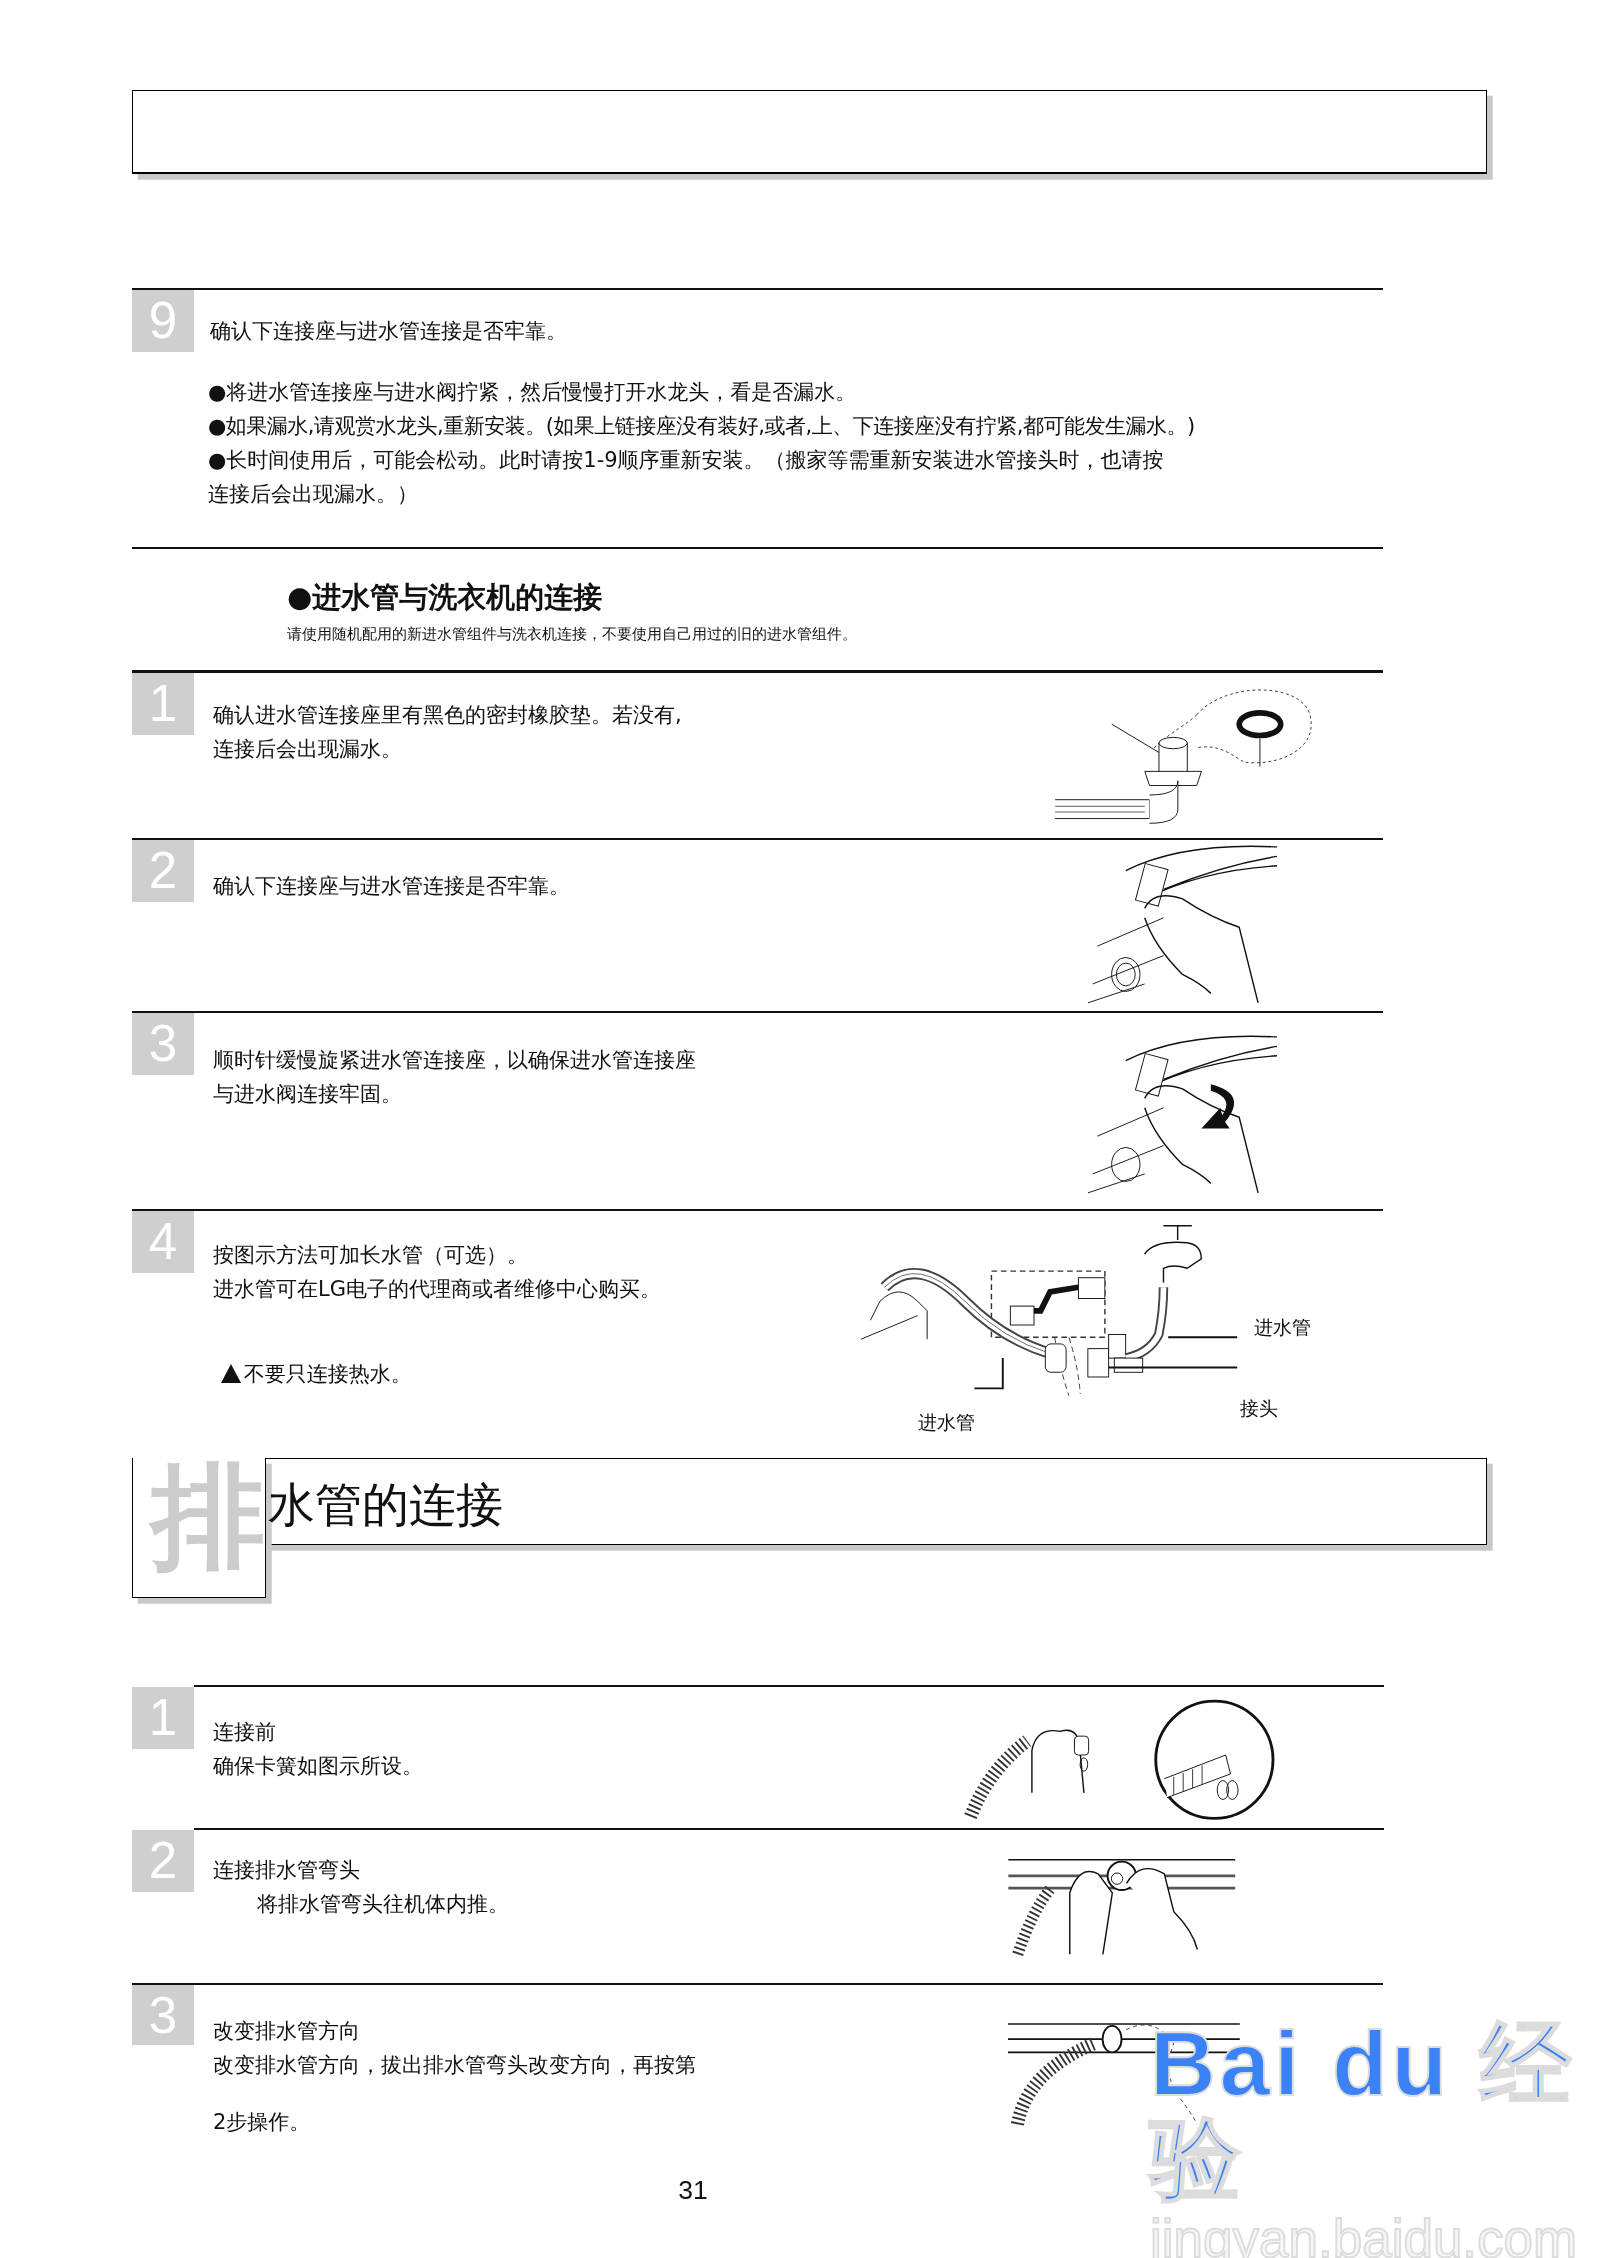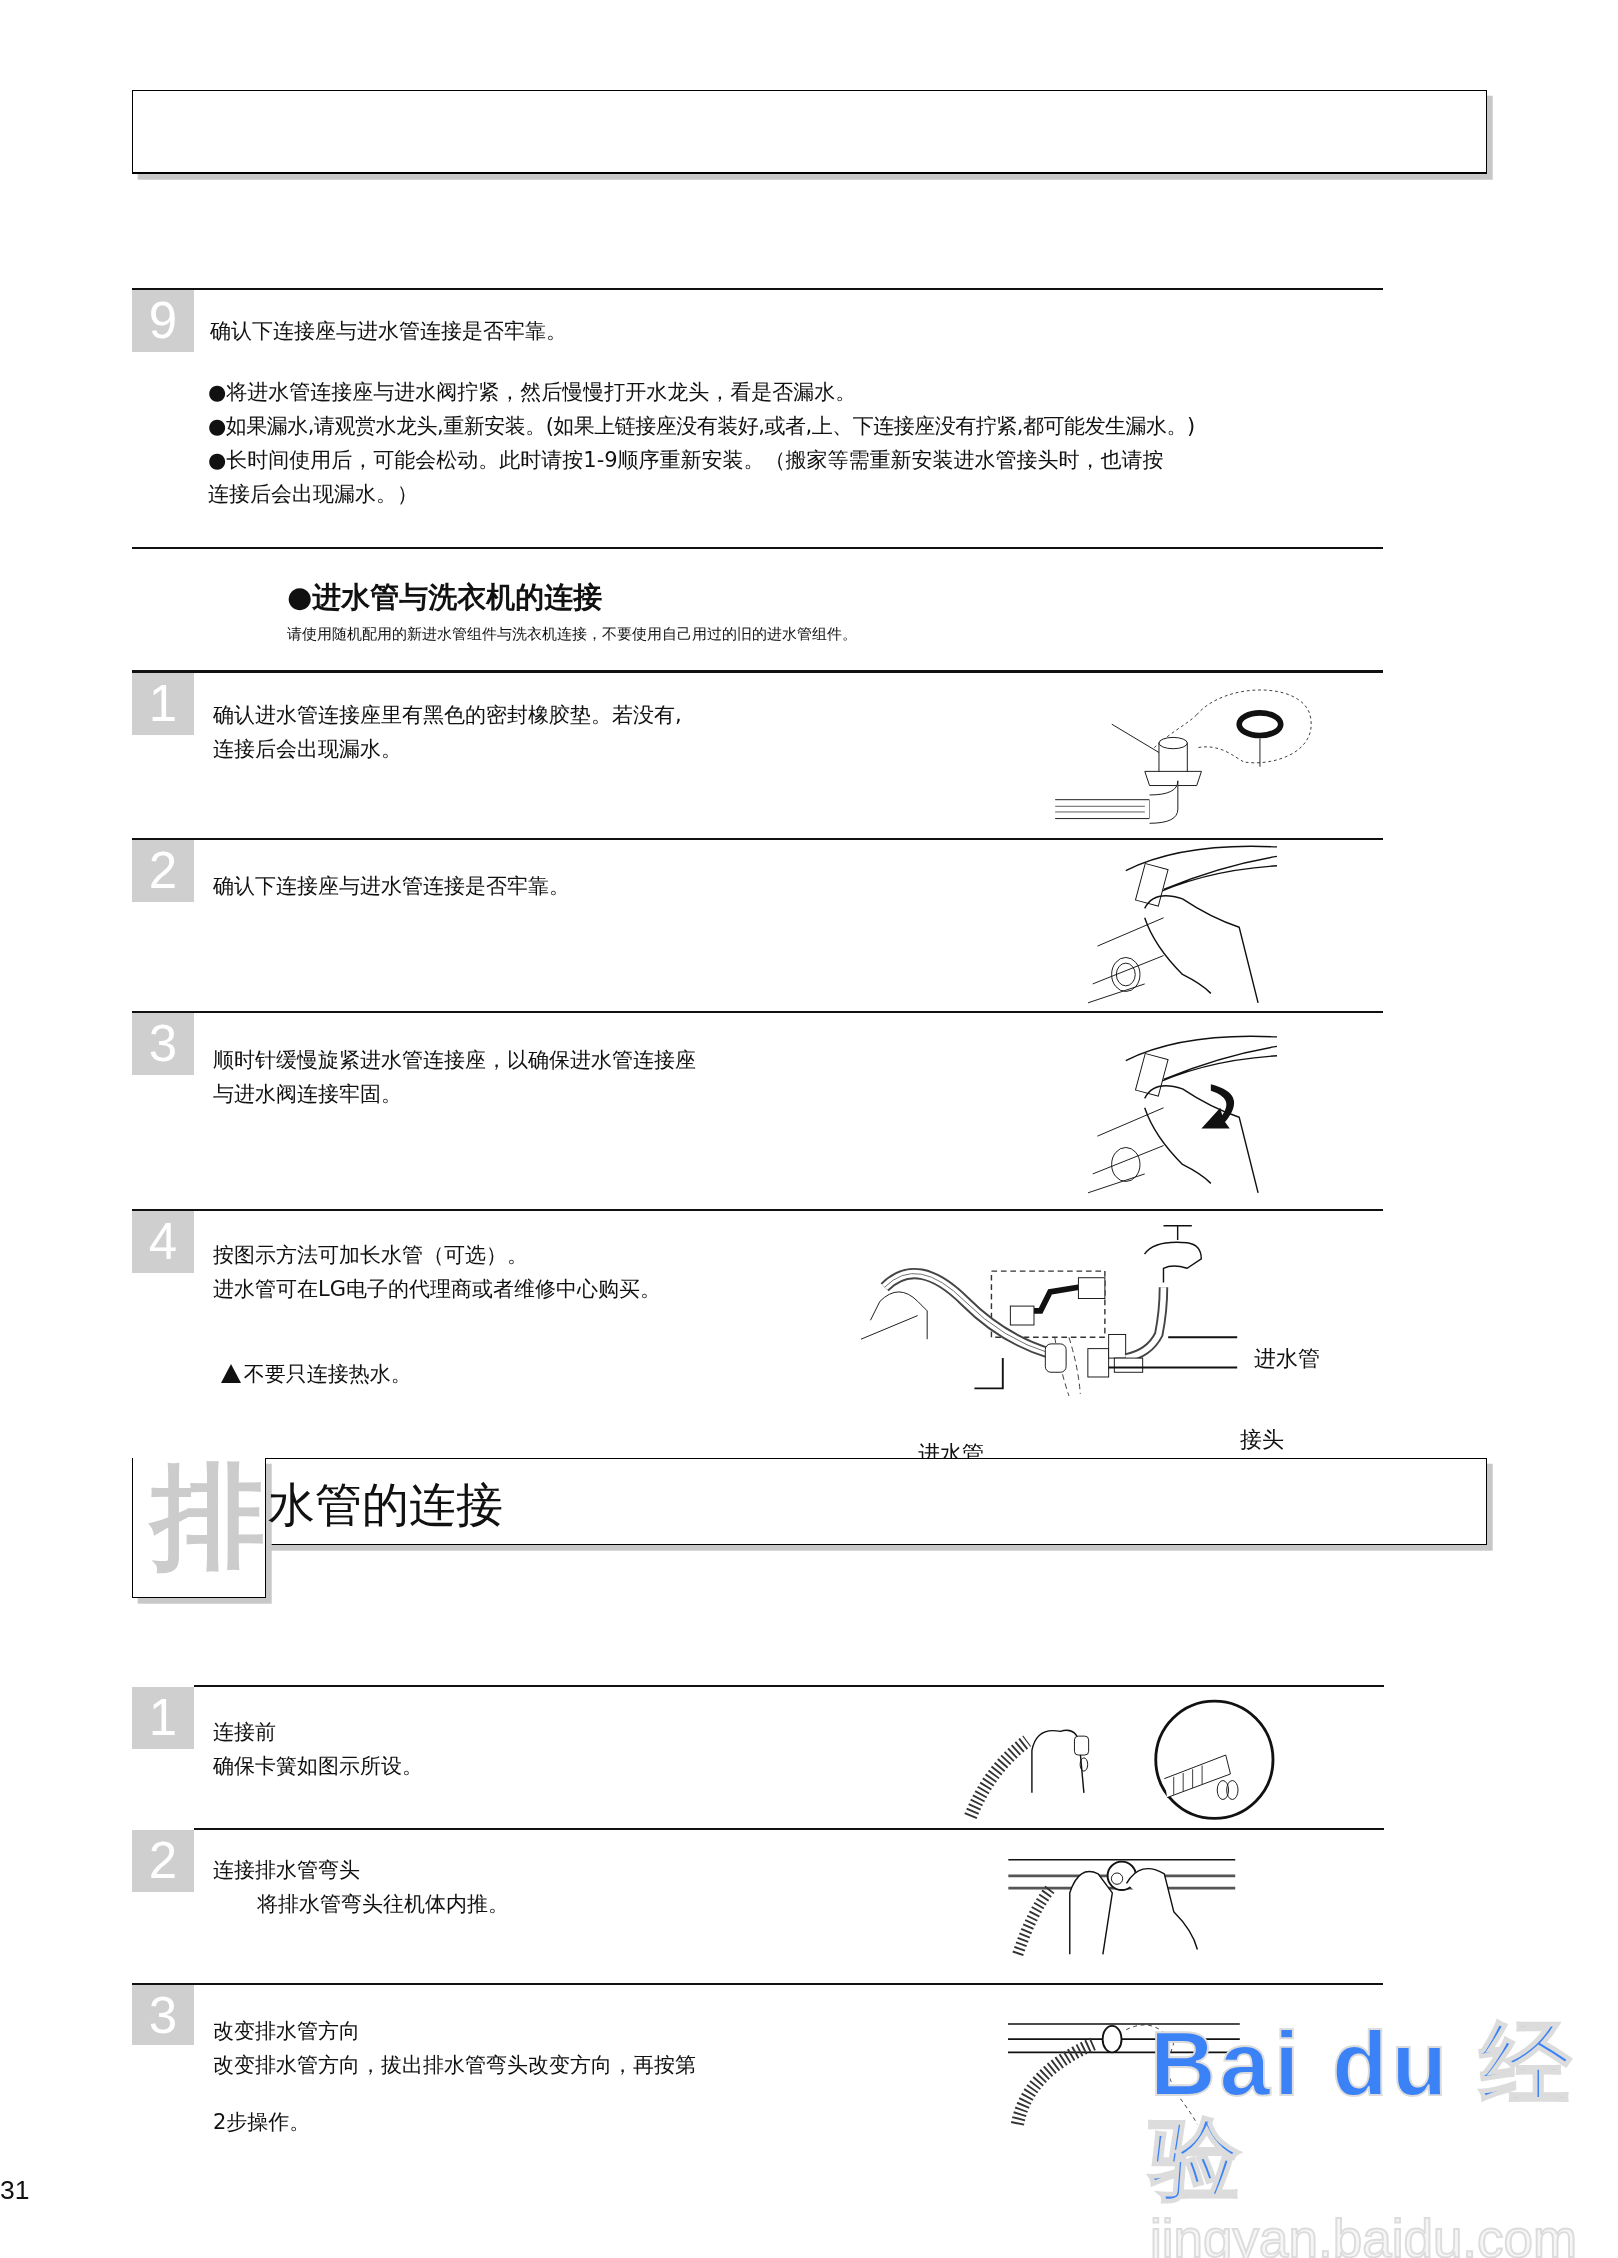--- a/index.html
+++ b/index.html
@@ -14,23 +14,23 @@
   .txt{position:absolute;font-size:21px;line-height:34px;white-space:nowrap;}
   .sect-title{position:absolute;font-size:29px;font-weight:bold;white-space:nowrap;}
   .subtitle{position:absolute;font-size:15px;white-space:nowrap;}
   .drain-head{position:absolute;left:132px;top:1458px;width:1353px;height:85px;border:1.9px solid #000;
           box-shadow:5.7px 5.7px 0 #c8c8c8;background:#fff;}
   .drain-l{position:absolute;left:132px;top:1458px;width:132px;height:139px;border:1.9px solid #000;border-top:none;border-right:1.9px solid #000;
           box-shadow:5.7px 5.7px 0 #c8c8c8;background:#fff;}
   .drain-l-cover{position:absolute;left:134px;top:1457px;width:131px;height:87px;background:#fff;}
   .big-char{position:absolute;left:151px;top:1446px;font-size:114px;color:#cccccc;font-weight:bold;line-height:142px;}
   .drain-title{position:absolute;left:268px;top:1476px;font-size:47px;line-height:57px;}
-  .label{position:absolute;font-size:22px;white-space:nowrap;margin-top:29px;}
+  .label{position:absolute;font-size:19px;white-space:nowrap;}
   .warn{position:absolute;font-size:21px;white-space:nowrap;}
-  .pagenum{position:absolute;left:0;width:1386px;top:2175px;text-align:left;font-size:26.5px;
+  .pagenum{position:absolute;left:0;width:1386px;top:2175px;text-align:center;font-size:26.5px;
            font-family:"Liberation Sans",sans-serif;}
   .watermark{position:absolute;left:1150px;top:2016px;color:#e6e6e6;font-family:"Liberation Sans",sans-serif;}
   .watermark .wm-main{font-size:91px;font-weight:bold;line-height:95px;letter-spacing:3.8px;
       -webkit-text-stroke:1.9px #dcdcdc;color:#3b82f6;}
   .watermark .wm-url{font-size:53px;line-height:66px;-webkit-text-stroke:1.9px #dcdcdc;color:#f6f6f6;}
   svg{position:absolute;overflow:visible;}
 </style>
 </head>
 <body>
 

